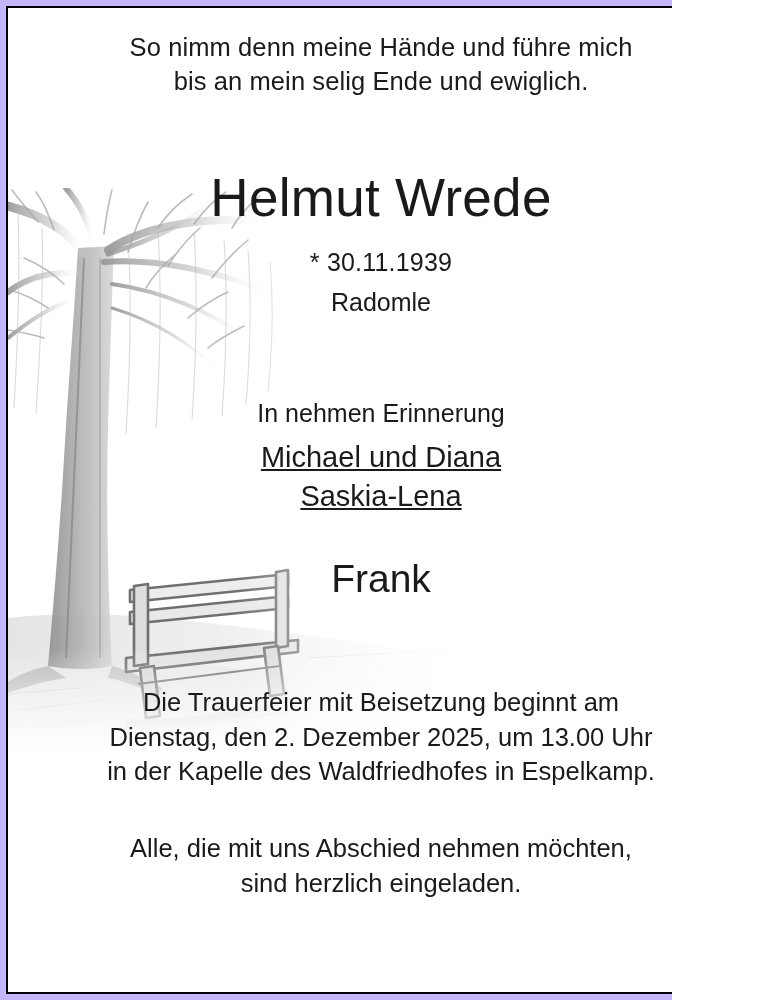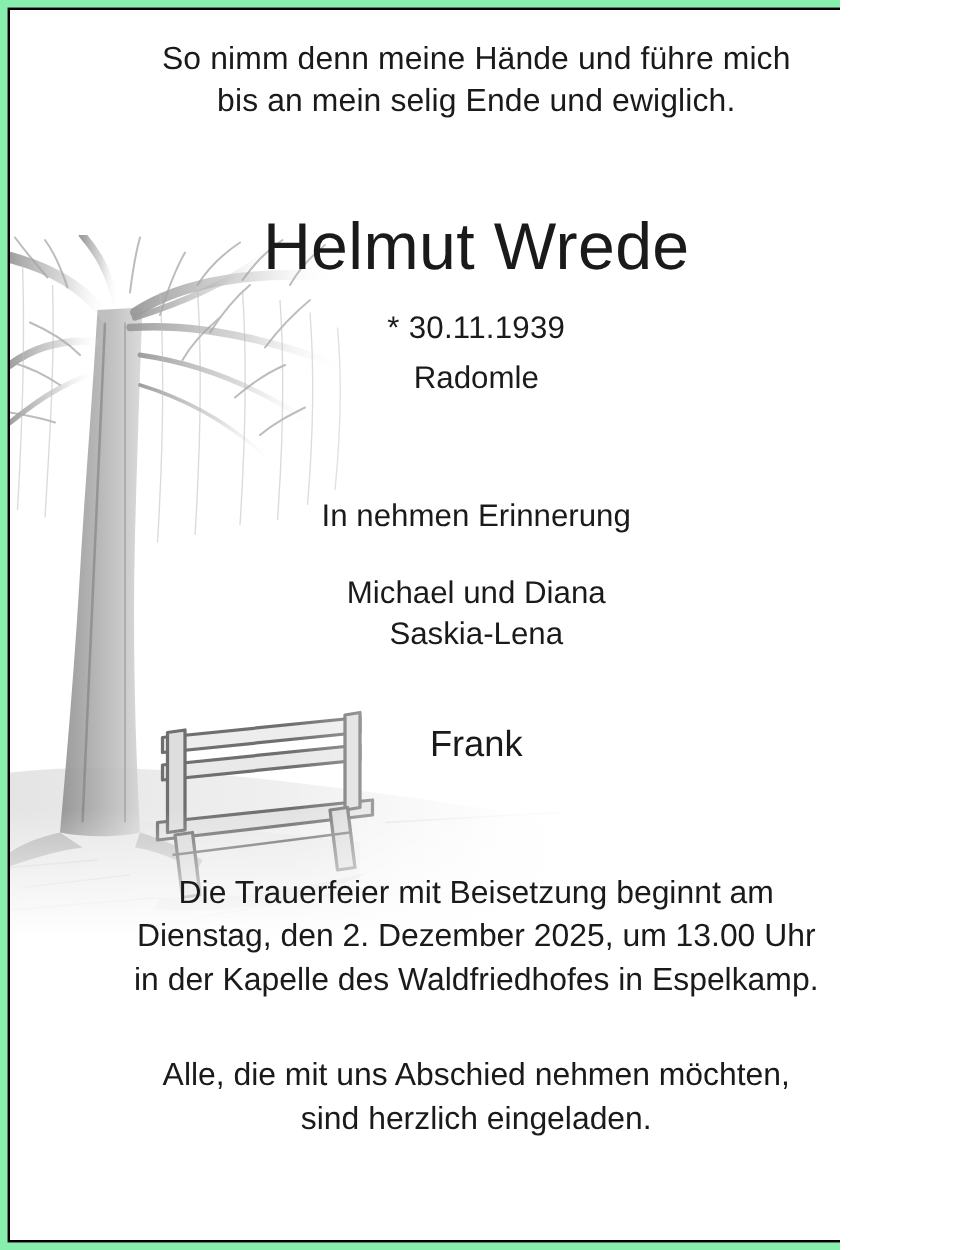--- a/index.html
+++ b/index.html
@@ -7,21 +7,21 @@
     padding: 0;
     background: #ffffff;
   }
   body {
     font-family: "Liberation Sans", sans-serif;
   }
   .page {
     position: relative;
     width: 672px;
     height: 1000px;
-    background: #86efac;
+    background: #c4b5fd;
     overflow: hidden;
     box-sizing: border-box;
   }
   .frame {
     position: absolute;
     left: 6px;
     top: 6px;
     width: 750px;
     height: 988px;
     border: 2px solid #000000;
@@ -100,28 +100,29 @@
   }
   .birthplace {
     margin-top: 11px;
     font-size: 25px;
   }
   .memory {
     margin-top: 82px;
     font-size: 25px;
   }
   .family {
-    margin-top: 30px;
-    font-size: 25px;
+    margin-top: 10px;
+    font-size: 29px;
     line-height: 1.33;
+    text-decoration: underline;
   }
   .family div { }
   .family-second {
-    margin-top: 56px;
-    font-size: 29px;
+    margin-top: 42px;
+    font-size: 39px;
   }
   .ceremony {
     margin-top: 84px;
     font-size: 25.5px;
     line-height: 1.36;
     padding: 0 22px;
   }
   .invitation {
     margin-top: 42px;
     font-size: 25.5px;

